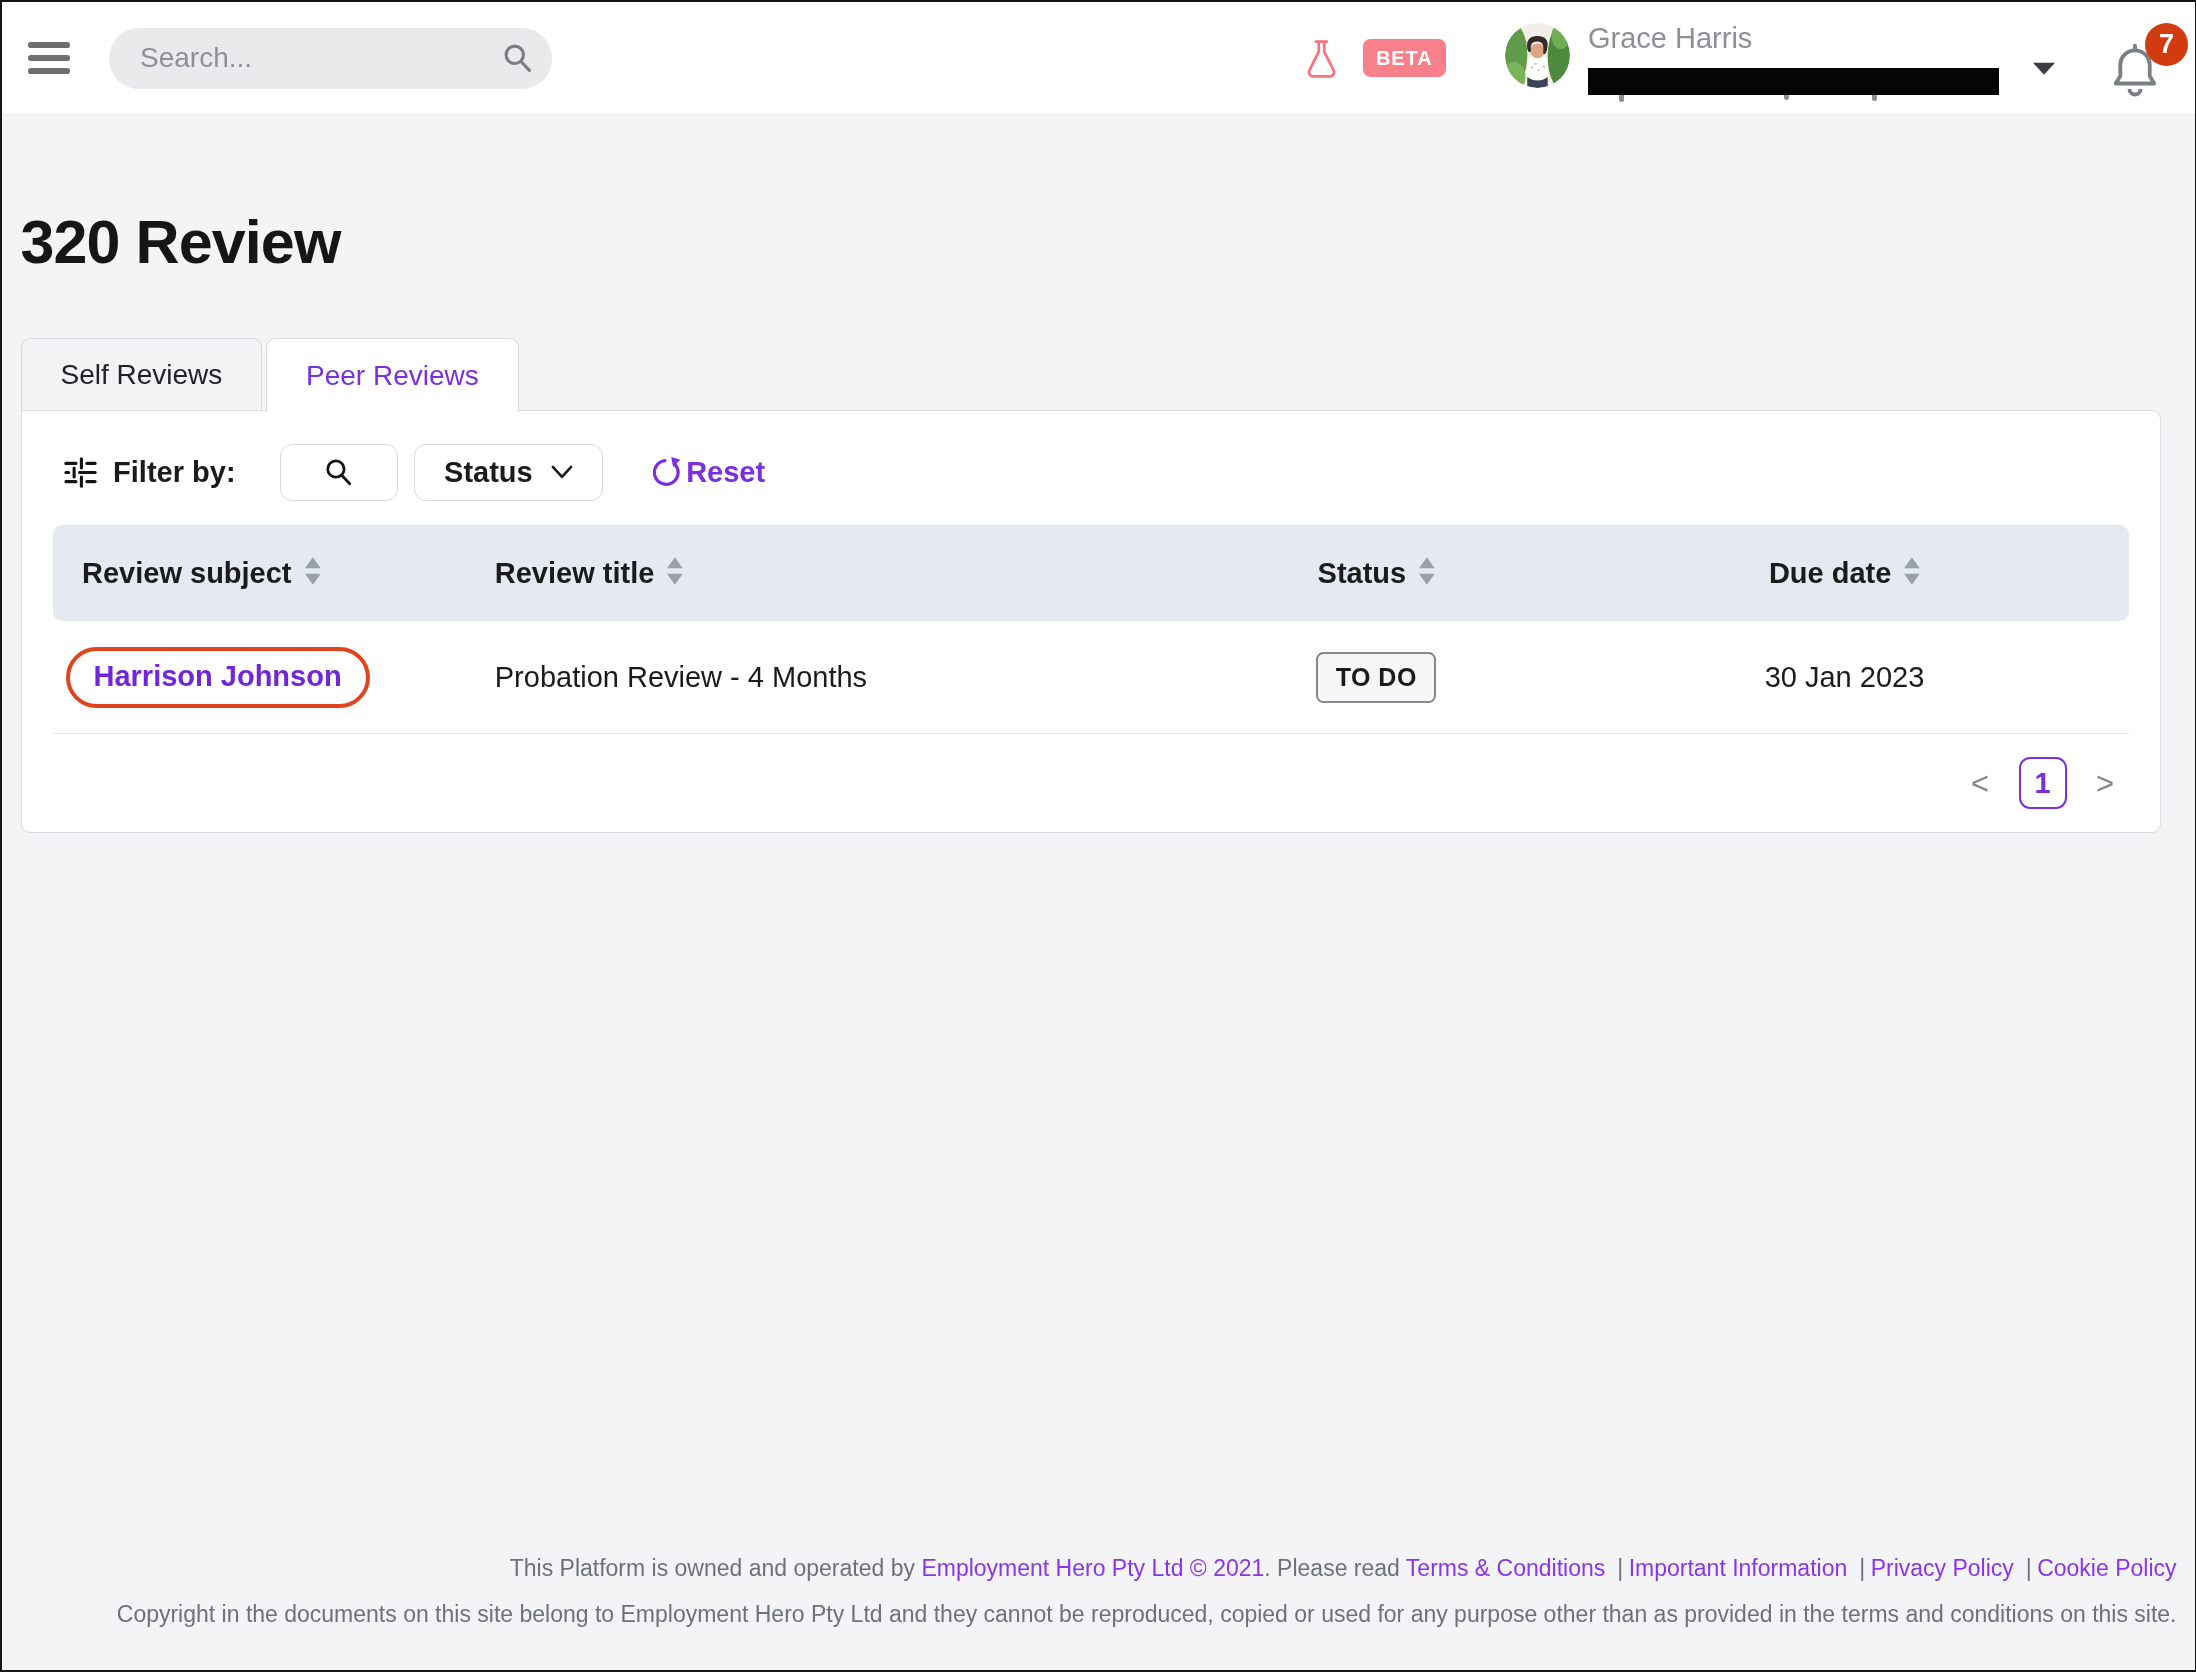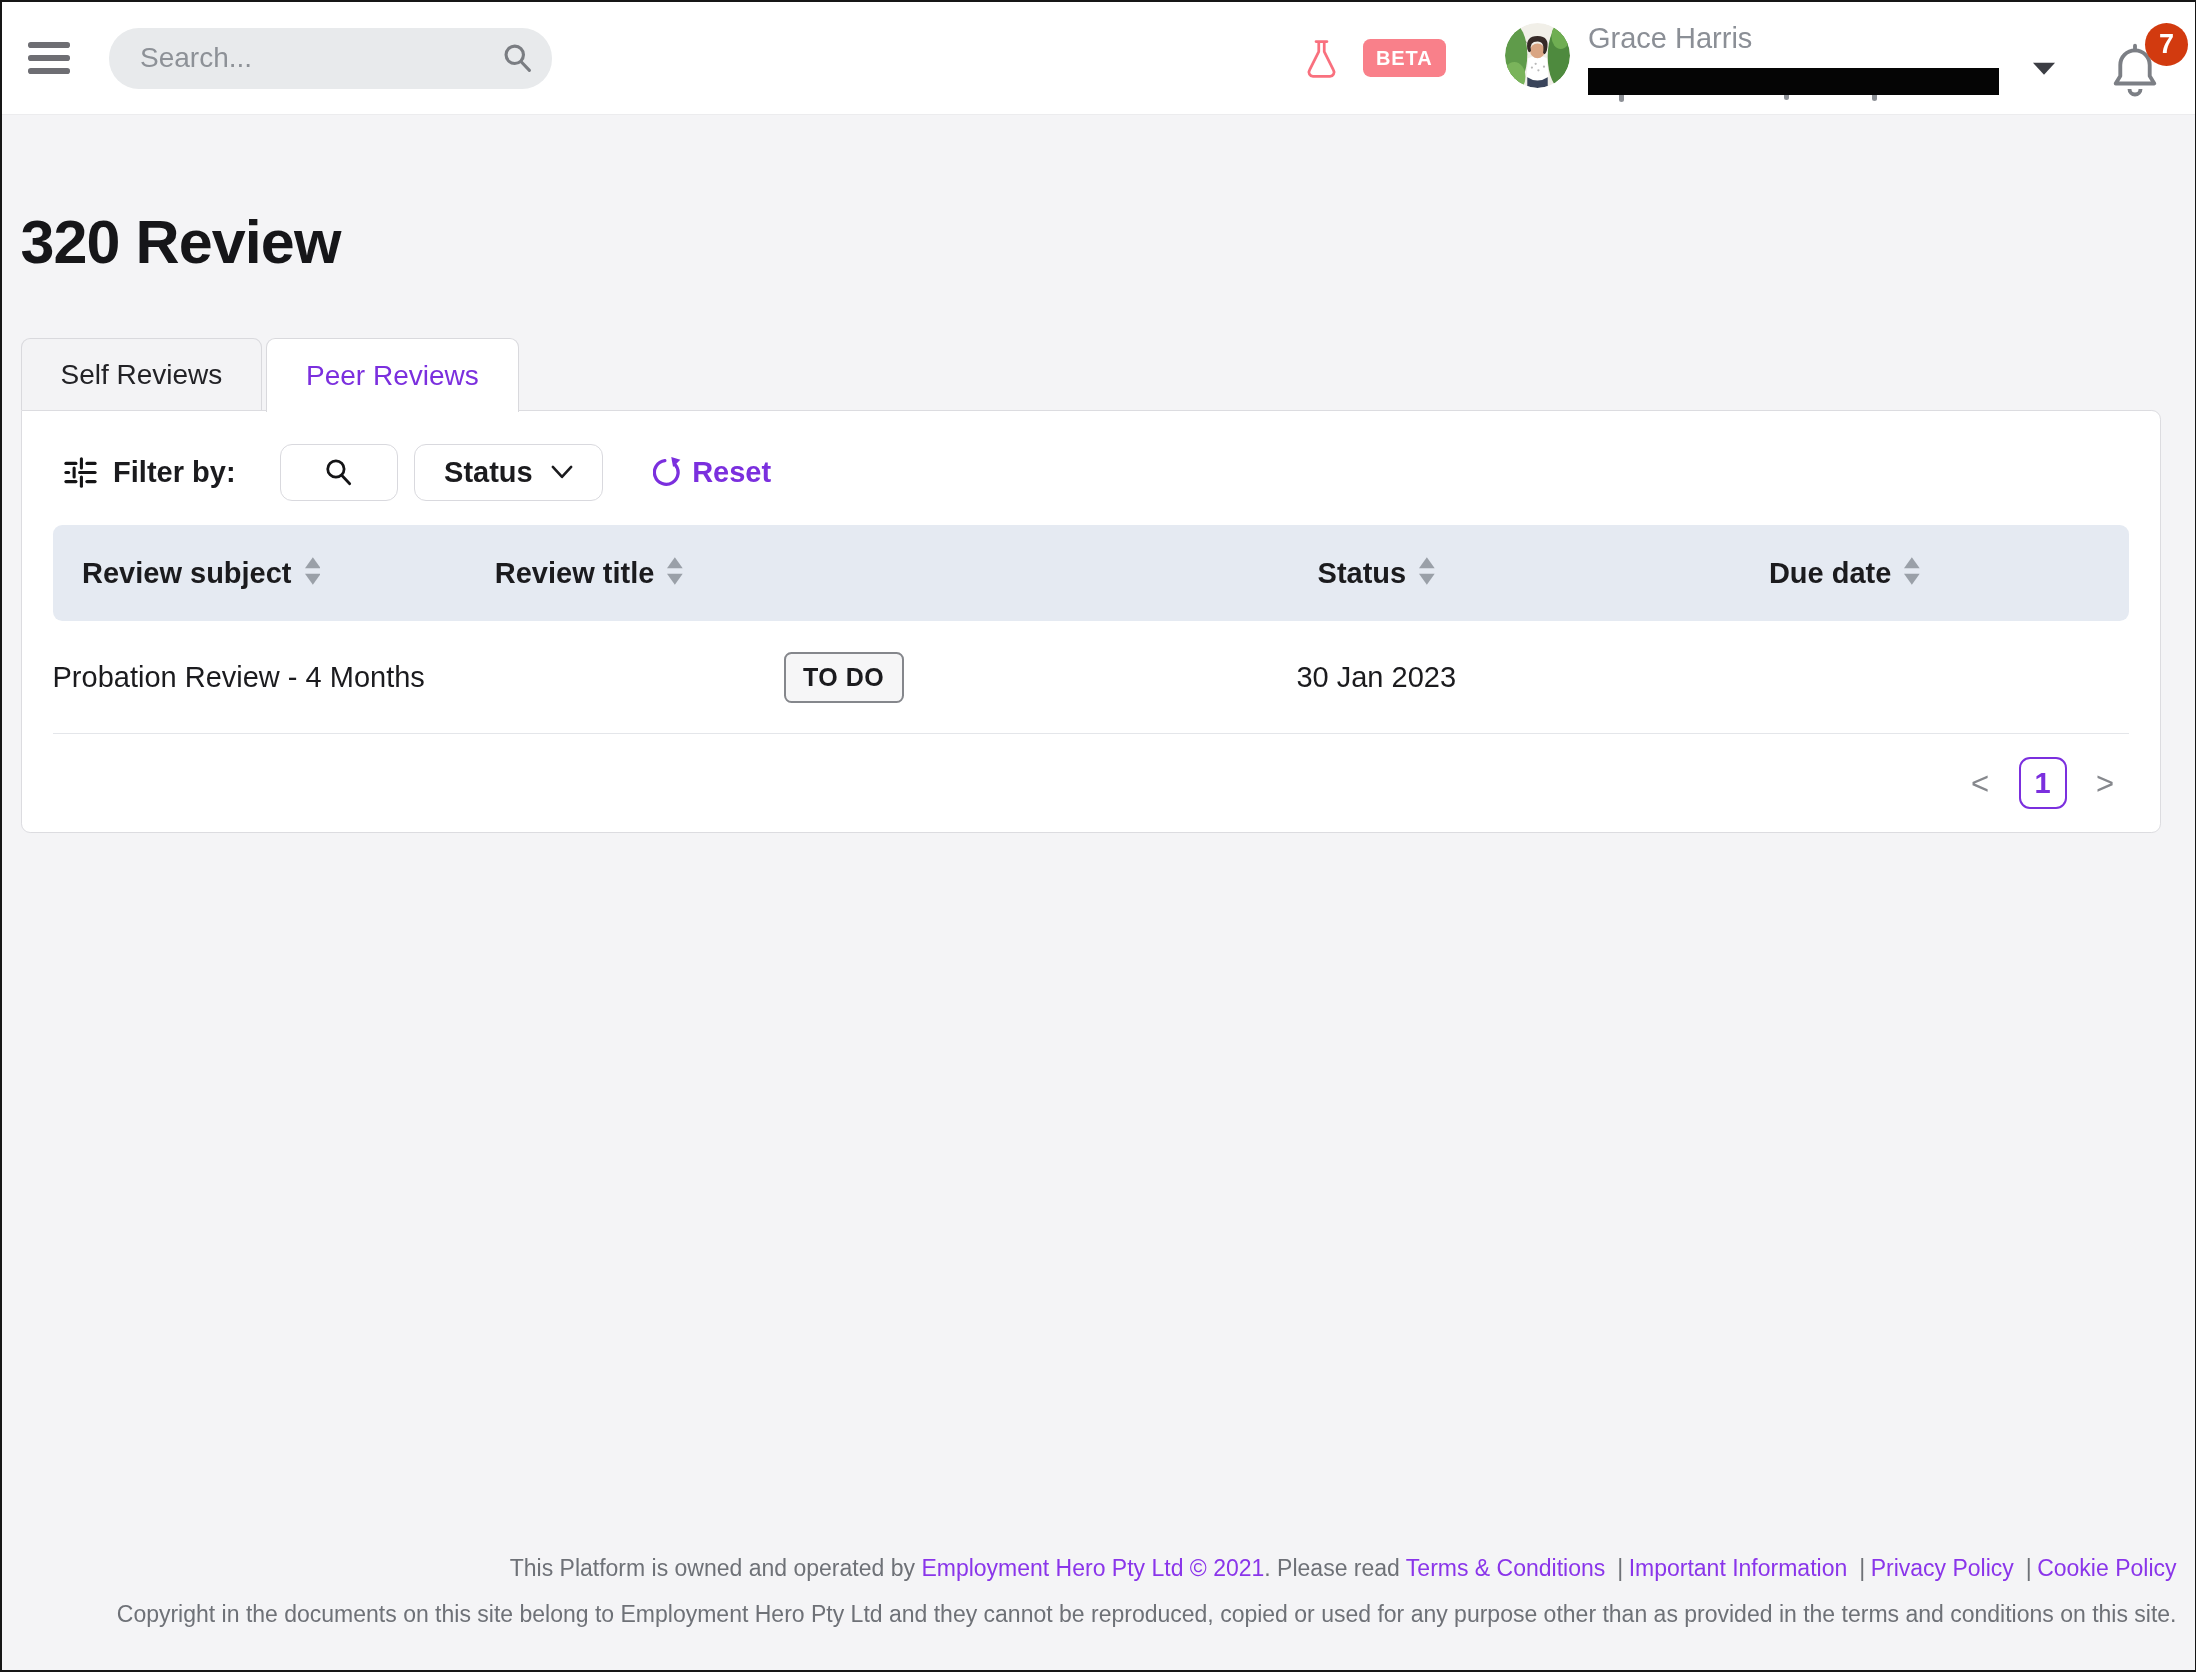--- a/index.html
+++ b/index.html
@@ -89,21 +89,21 @@
   
   .filter-row { display: flex; align-items: center; padding: 33px 0 24px 11px; }
   .filter-label { font-size: 29px; font-weight: 700; margin-left: 16.6px; }
   .btn {
     border: 1.8px solid #d9d9de; border-radius: 12px; background: #fff;
     display: flex; align-items: center; justify-content: center;
     cursor: pointer; height: 57px;
   }
   .btn-search { width: 118px; margin-left: 44px; }
   .btn-status { width: 189px; margin-left: 16.6px; gap: 18.5px; font-size: 29px; font-weight: 700; color: #1b1b1e; }
-  .reset-link { display: flex; align-items: center; gap: 8px; margin-left: 50px; cursor: pointer; }
+  .reset-link { display: flex; align-items: center; gap: 2px; margin-left: 50px; cursor: pointer; }
   .reset-label { font-size: 29px; font-weight: 700; color: #7b2fde; }
   
   .tbl-header {
     display: grid;
     grid-template-columns: 21.3% 33.6% 17.7% 27.4%;
     align-items: center;
     background: #e5eaf2;
     border-radius: 9.2px;
     height: 96px;
     font-size: 29px; font-weight: 700;
@@ -318,20 +318,25 @@
       <div class="th center">
         <span>Due date</span>
         <svg width="15.7" height="28" viewBox="0 0 17 30">
           <polygon points="8.5,0 17,12 0,12" fill="#9aa0a8"></polygon>
             <polygon points="8.5,30 17,18 0,18" fill="#9aa0a8"></polygon>
         </svg>
       </div>
     </div>
 
     <div class="tbl-row">
+      <div class="td c1">
+        <span class="annotation-oval">
+          <a class="subject-link">Harrison Johnson</a>
+        </span>
+      </div>
       <div class="td">Probation Review - 4 Months</div>
       <div class="td center">
         <span class="status-badge">TO DO</span>
       </div>
       <div class="td center">30 Jan 2023</div>
     </div>
 
     <div class="pagination">
       <span class="page-chevron">&lt;</span>
       <span class="page-box">1</span>

